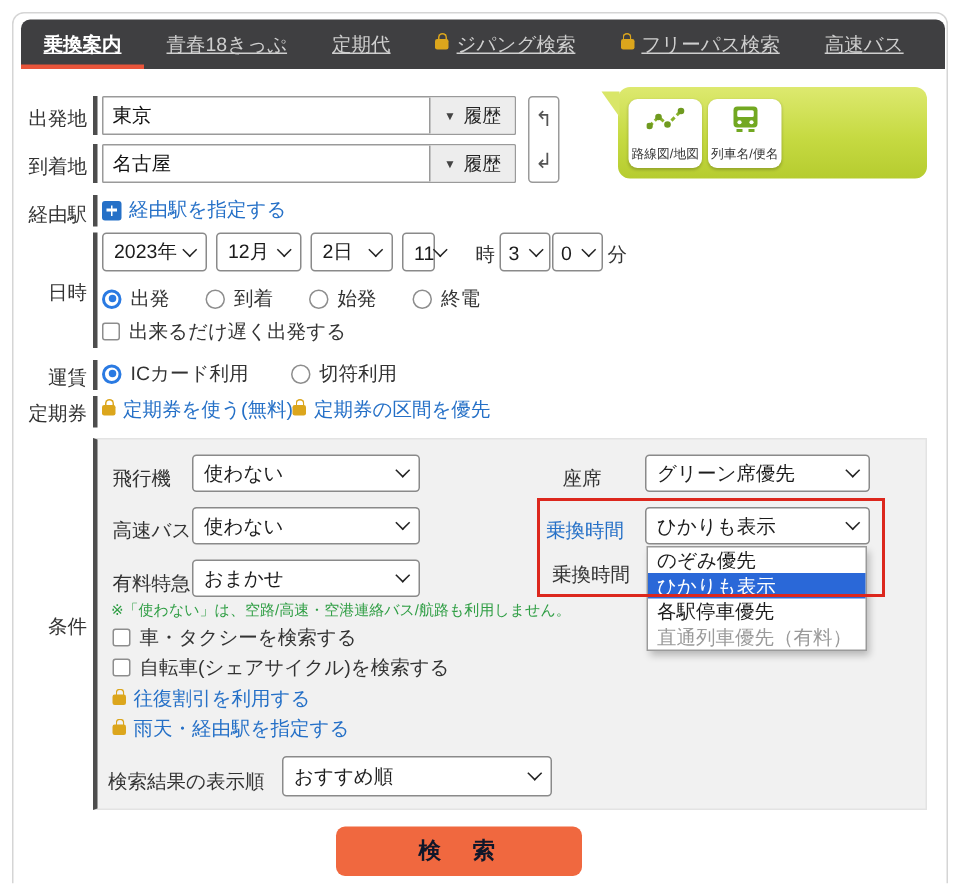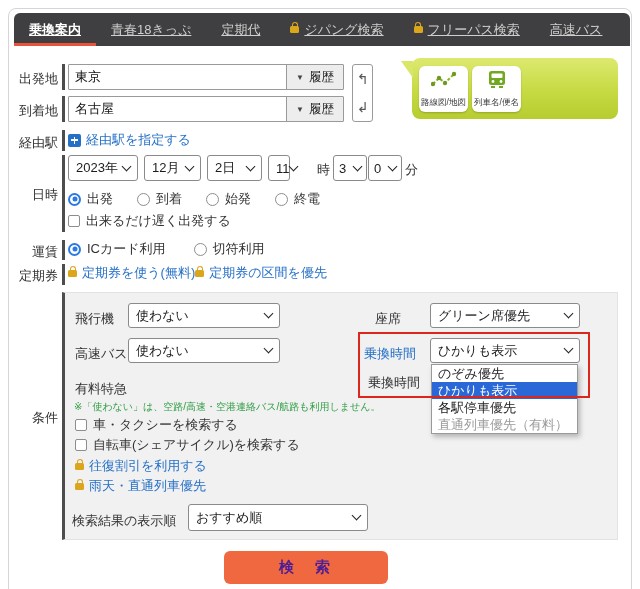--- a/index.html
+++ b/index.html
@@ -50,21 +50,21 @@
   .slabel { position:absolute; font-size:13px; color:#333; }
 
   
   .dropdown { position:absolute; left:431px; top:364px; width:147px; background:#fff; border:1px solid #9a9a9a; box-shadow:2px 3px 5px rgba(0,0,0,.25); z-index:5; }
   .dropdown .item { height:17px; line-height:17px; padding-left:6px; font-size:13px; color:#1c1c1c; cursor:pointer; }
   .dropdown .item.selhl { background:#2a68d8; color:#fff; }
   .dropdown .item.disabled { color:#9a9a9a; cursor:default; }
   .redbox { position:absolute; left:358px; top:332px; width:232px; height:66px; border:2px solid #dc271d; z-index:6; pointer-events:none; }
 
   
-  .searchbtn { position:absolute; left:224px; top:551px; width:164px; height:33px; background:#f0683f; border-radius:6px; color:#4c1d95; font-size:15px; font-weight:bold; display:flex; align-items:center; justify-content:center; letter-spacing:3px; cursor:pointer; }
+  .searchbtn { position:absolute; left:224px; top:551px; width:164px; height:33px; background:#f0683f; border-radius:6px; color:#0f172a; font-size:15px; font-weight:bold; display:flex; align-items:center; justify-content:center; letter-spacing:3px; cursor:pointer; }
 </style>
 </head>
 <body>
 
 <div class="page">
   <div class="frame"></div>
 
   <div class="nav">
     <div class="navtab active">
       <span>乗換案内</span>
@@ -231,39 +231,43 @@
   <div class="sel" style="left:128px;top:303px;width:152px;height:25px">
     <span>使わない</span>
       <span class="chev"></span>
   </div>
   <div class="slabel" style="left:75px;top:345px">高速バス</div>
   <div class="sel" style="left:128px;top:338px;width:152px;height:25px">
     <span>使わない</span>
       <span class="chev"></span>
   </div>
   <div class="slabel" style="left:75px;top:380px">有料特急</div>
+  <div class="sel" style="left:128px;top:373px;width:152px;height:25px">
+    <span>おまかせ</span>
+      <span class="chev"></span>
+  </div>
 
   <div class="note">※「使わない」は、空路/高速・空港連絡バス/航路も利用しません。</div>
 
   <div class="opt" style="position:absolute;left:75px;top:416px">
     <span class="cb"></span>
     <span>車・タクシーを検索する</span>
   </div>
   <div class="opt" style="position:absolute;left:75px;top:436px">
     <span class="cb"></span>
     <span>自転車(シェアサイクル)を検索する</span>
   </div>
 
   <div class="bluelink" style="position:absolute;left:75px;top:457px">
     <span class="lock"></span>
     <span>往復割引を利用する</span>
   </div>
   <div class="bluelink" style="position:absolute;left:75px;top:477px">
     <span class="lock"></span>
-    <span>雨天・直通列車優先</span>
+    <span>雨天・経由駅を指定する</span>
   </div>
 
   <div class="slabel" style="left:72px;top:512px">検索結果の表示順</div>
   <div class="sel" style="left:188px;top:504px;width:180px;height:27px">
     <span>おすすめ順</span>
       <span class="chev"></span>
   </div>
 
   <div class="slabel" style="left:375px;top:310px">座席</div>
   <div class="sel" style="left:430px;top:303px;width:150px;height:25px">

